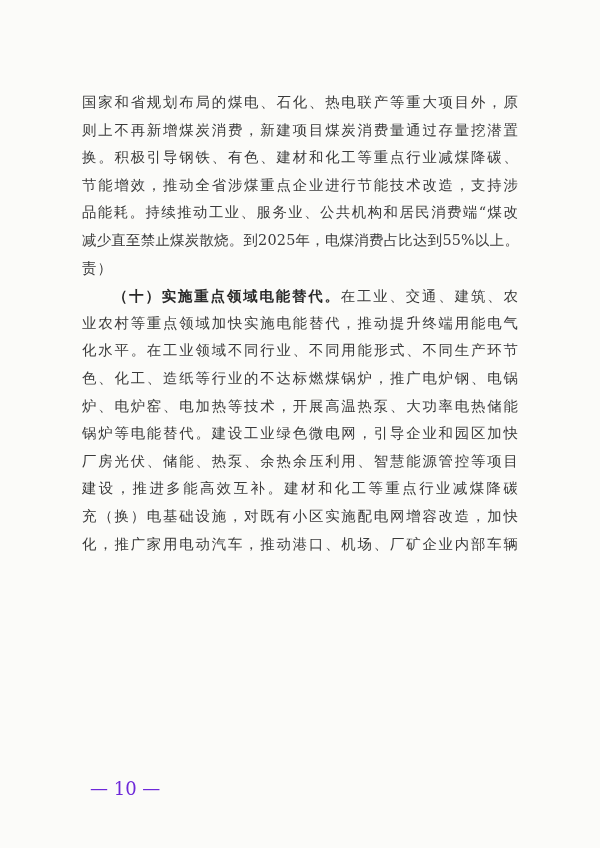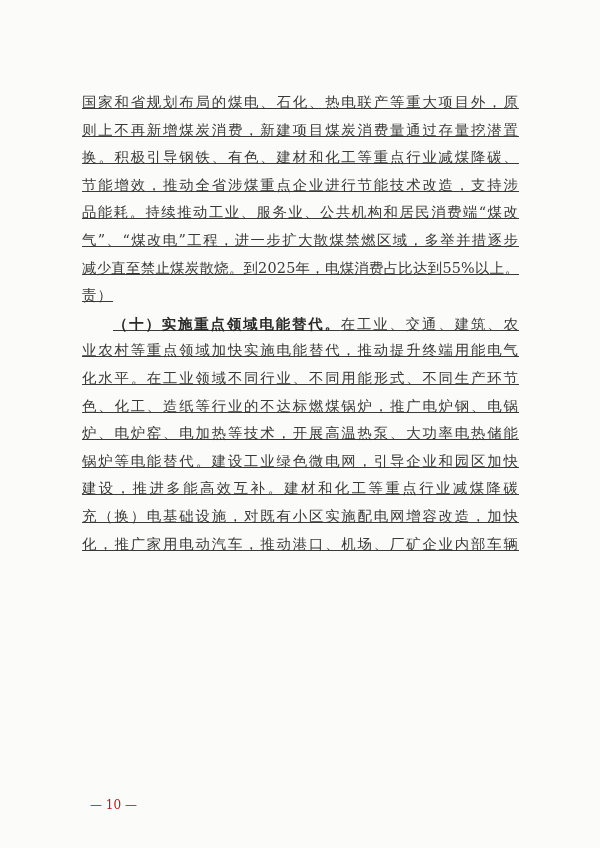--- a/index.html
+++ b/index.html
@@ -3,52 +3,52 @@
 <meta charset="utf-8">
 <style>
   html, body { margin:0; padding:0; }
   body {
     width:600px; height:848px; background:#fbfbf9; position:relative; overflow:hidden;
     font-family: "DejaVu Serif", "Liberation Serif", serif;
     color:#3a3a3a;
   }
   .page { position:absolute; left:0; top:0; width:600px; height:848px; }
   .body-text {
-    position:absolute; left:82px; top:89px; width:440px;text-decoration:underline;
+    position:absolute; left:82px; top:89px; width:440px;
   }
   .line {
     height:27.6px; line-height:27.6px; font-size:14.4px; white-space:nowrap;
     letter-spacing:1.15px; text-align:justify; text-align-last:justify;
     width:437px;
   }
   .line.last { text-align-last:left; }
   .line.indent { padding-left:31px; width:406px; }
   .bold { font-weight:bold; color:#2a2a2a;margin-top:39px; }
   .page-number {
-    position:absolute; left:90px; top:798px; font-size:12px; color:#b91c1c;
+    position:absolute; left:90px; top:778px; font-size:18px; color:#6d28d9;
     letter-spacing:0px;
   }
 </style>
 </head>
 <body>
 
 <div class="page">
   <div class="body-text">
     <div class="line">国家和省规划布局的煤电、石化、热电联产等重大项目外，原</div>
     <div class="line">则上不再新增煤炭消费，新建项目煤炭消费量通过存量挖潜置</div>
     <div class="line">换。积极引导钢铁、有色、建材和化工等重点行业减煤降碳、</div>
     <div class="line">节能增效，推动全省涉煤重点企业进行节能技术改造，支持涉</div>
     <div class="line">品能耗。持续推动工业、服务业、公共机构和居民消费端“煤改</div>
-    <div class="line">气”、“煤改电”工程，进一步扩大散煤禁燃区域，多举并措逐步</div>
     <div class="line" style="letter-spacing:0.2px">减少直至禁止煤炭散烧。到2025年，电煤消费占比达到55%以上。</div>
     <div class="line last">责）</div>
     <div class="line indent"><span class="bold">（十）实施重点领域电能替代。</span><span>在工业、交通、建筑、农</span></div>
     <div class="line">业农村等重点领域加快实施电能替代，推动提升终端用能电气</div>
     <div class="line">化水平。在工业领域不同行业、不同用能形式、不同生产环节</div>
     <div class="line">色、化工、造纸等行业的不达标燃煤锅炉，推广电炉钢、电锅</div>
     <div class="line">炉、电炉窑、电加热等技术，开展高温热泵、大功率电热储能</div>
     <div class="line">锅炉等电能替代。建设工业绿色微电网，引导企业和园区加快</div>
+    <div class="line">厂房光伏、储能、热泵、余热余压利用、智慧能源管控等项目</div>
     <div class="line">建设，推进多能高效互补。建材和化工等重点行业减煤降碳</div>
     <div class="line">充（换）电基础设施，对既有小区实施配电网增容改造，加快</div>
     <div class="line">化，推广家用电动汽车，推动港口、机场、厂矿企业内部车辆</div>
   </div>
   <div class="page-number">— 10 —</div>
 </div>
 
 </body></html>

